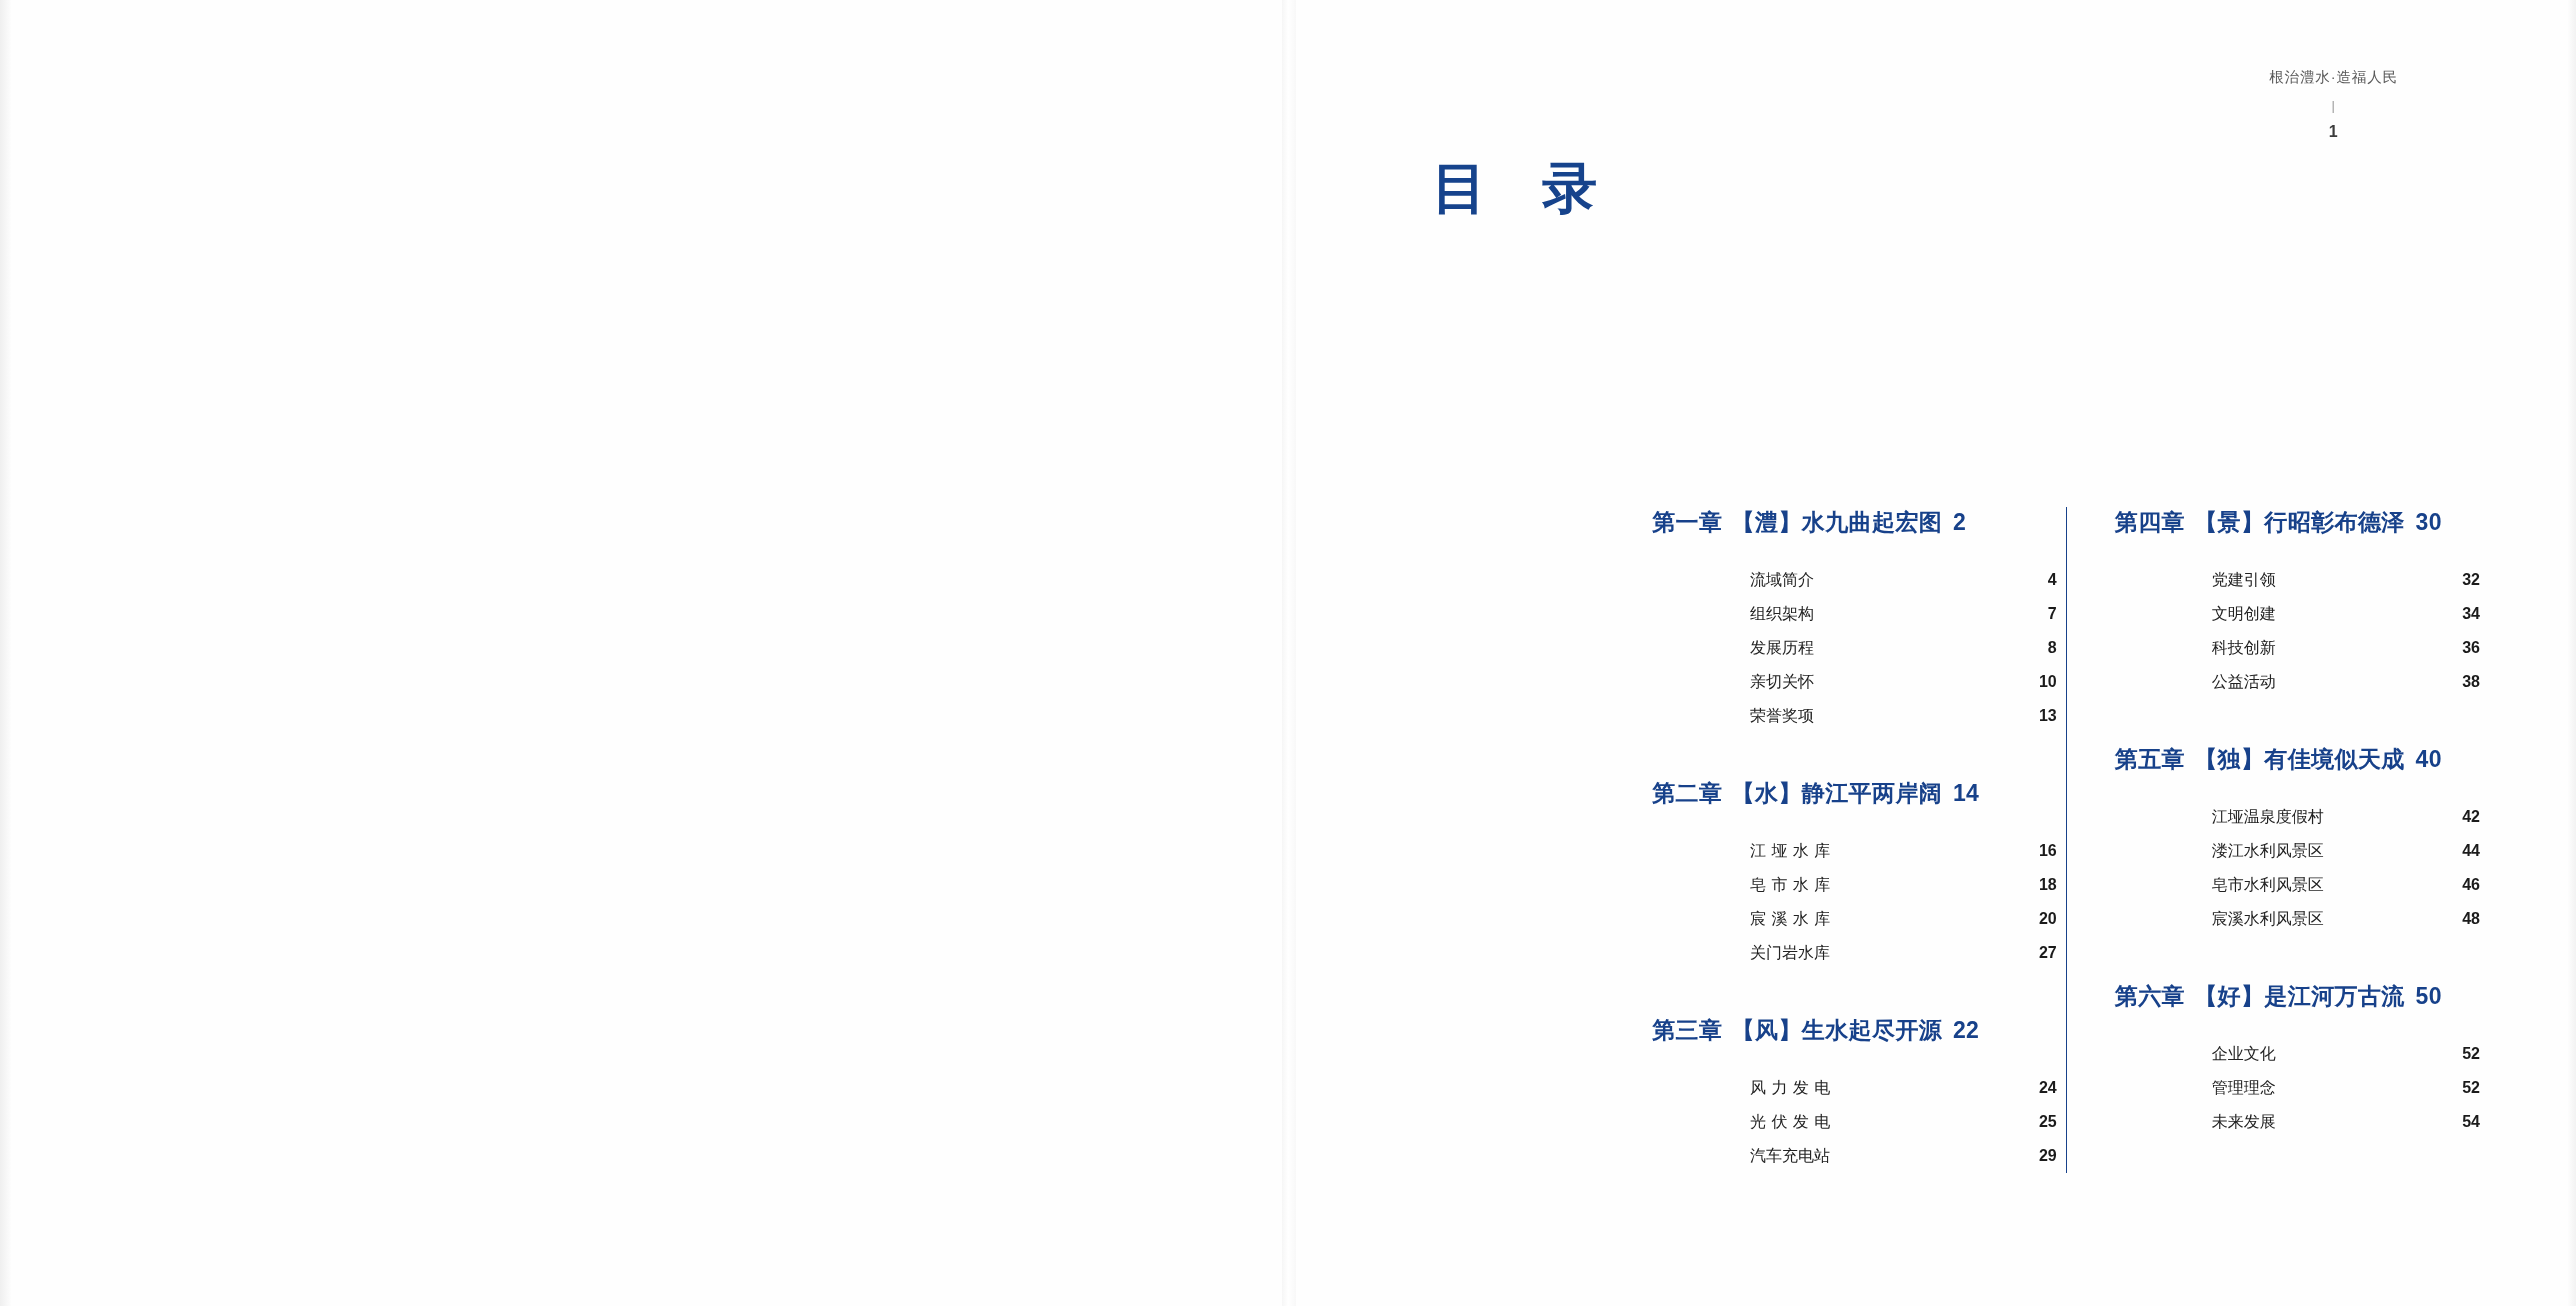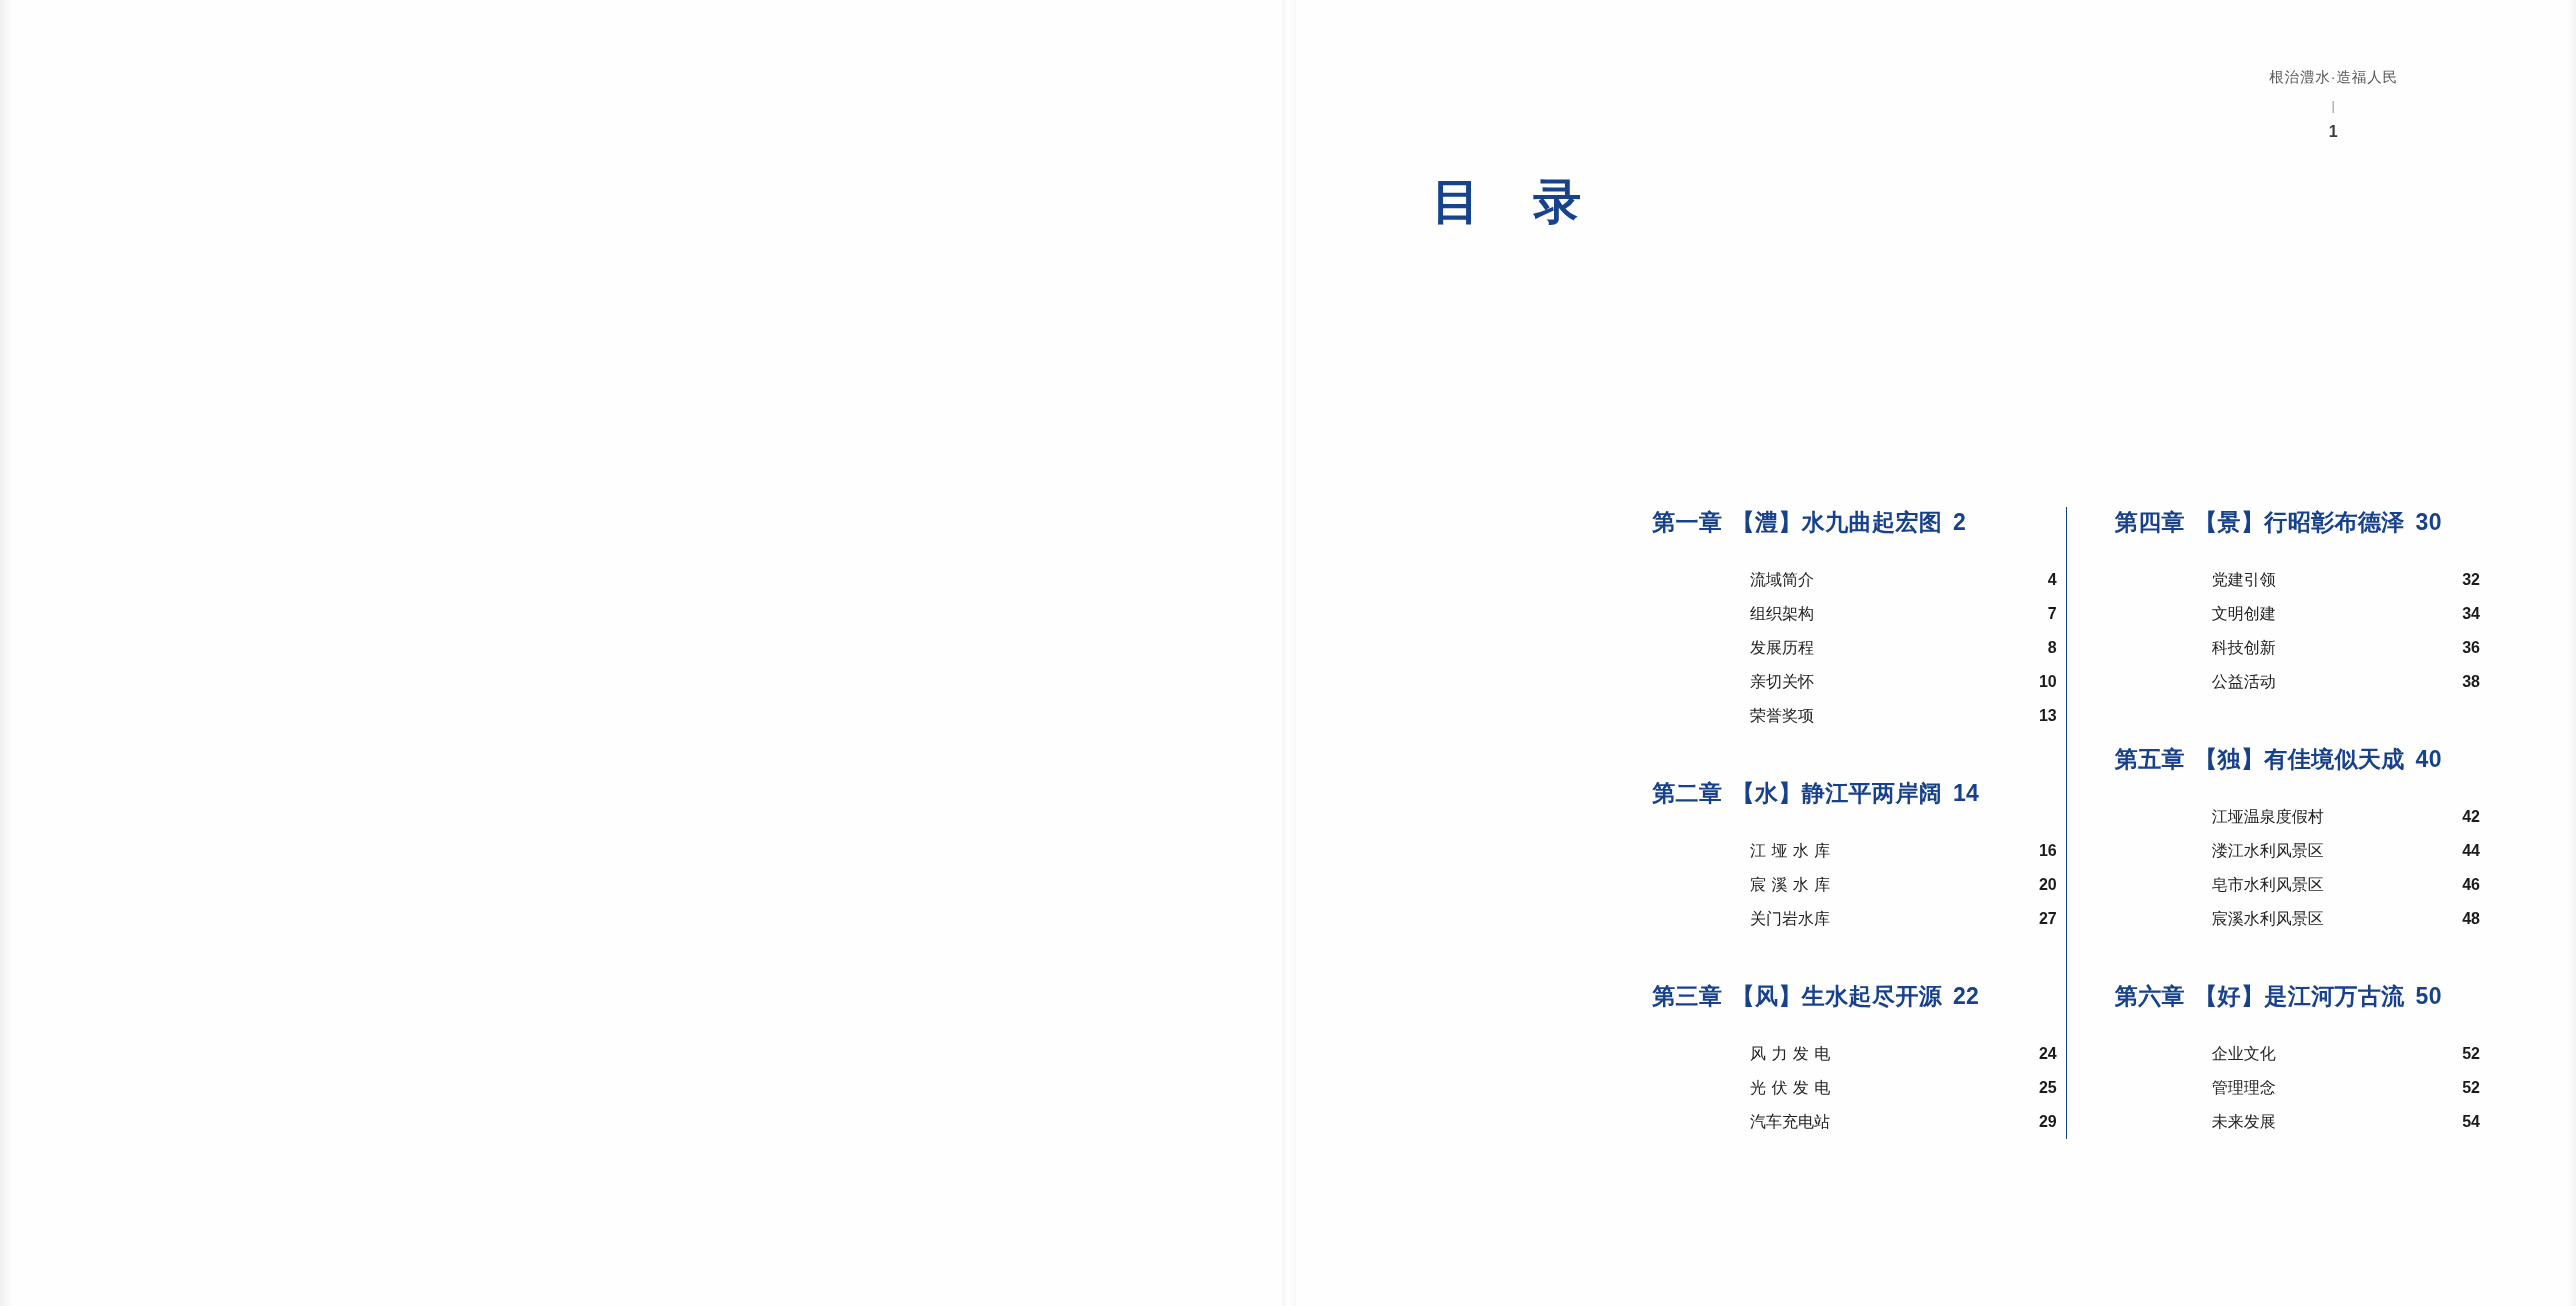--- a/index.html
+++ b/index.html
@@ -60,24 +60,24 @@
   }
   .running-header .pgnum {
     color: #3c3c3c;
     font-size: 16px;
     font-weight: bold;
   }
 
   
   .toc-title {
     position: absolute;
-    top: 170px;
+    top: 152px;
     left: 1432px;
     color: #16438c;
-    font-size: 48px;
+    font-size: 55px;
     font-weight: bold;
     letter-spacing: 20px;
   }
 
   
   .columns {
     position: absolute;
     left: 1643px;
     top: 507px;
     width: 837px;
@@ -215,20 +215,24 @@
           <span class="ch-label">第二章</span>
           <span class="ch-title">【水】静江平两岸阔</span>
           <span class="ch-page">14</span>
         </div>
         <div class="entries">
           <div class="entry">
             <span class="e-name spaced">江垭水库</span>
             <span class="e-page">16</span>
           </div>
           <div class="entry">
+            <span class="e-name spaced">皂市水库</span>
+            <span class="e-page">18</span>
+          </div>
+          <div class="entry">
             <span class="e-name spaced">宸溪水库</span>
             <span class="e-page">20</span>
           </div>
           <div class="entry">
             <span class="e-name">关门岩水库</span>
             <span class="e-page">27</span>
           </div>
         </div>
       </div>
 

